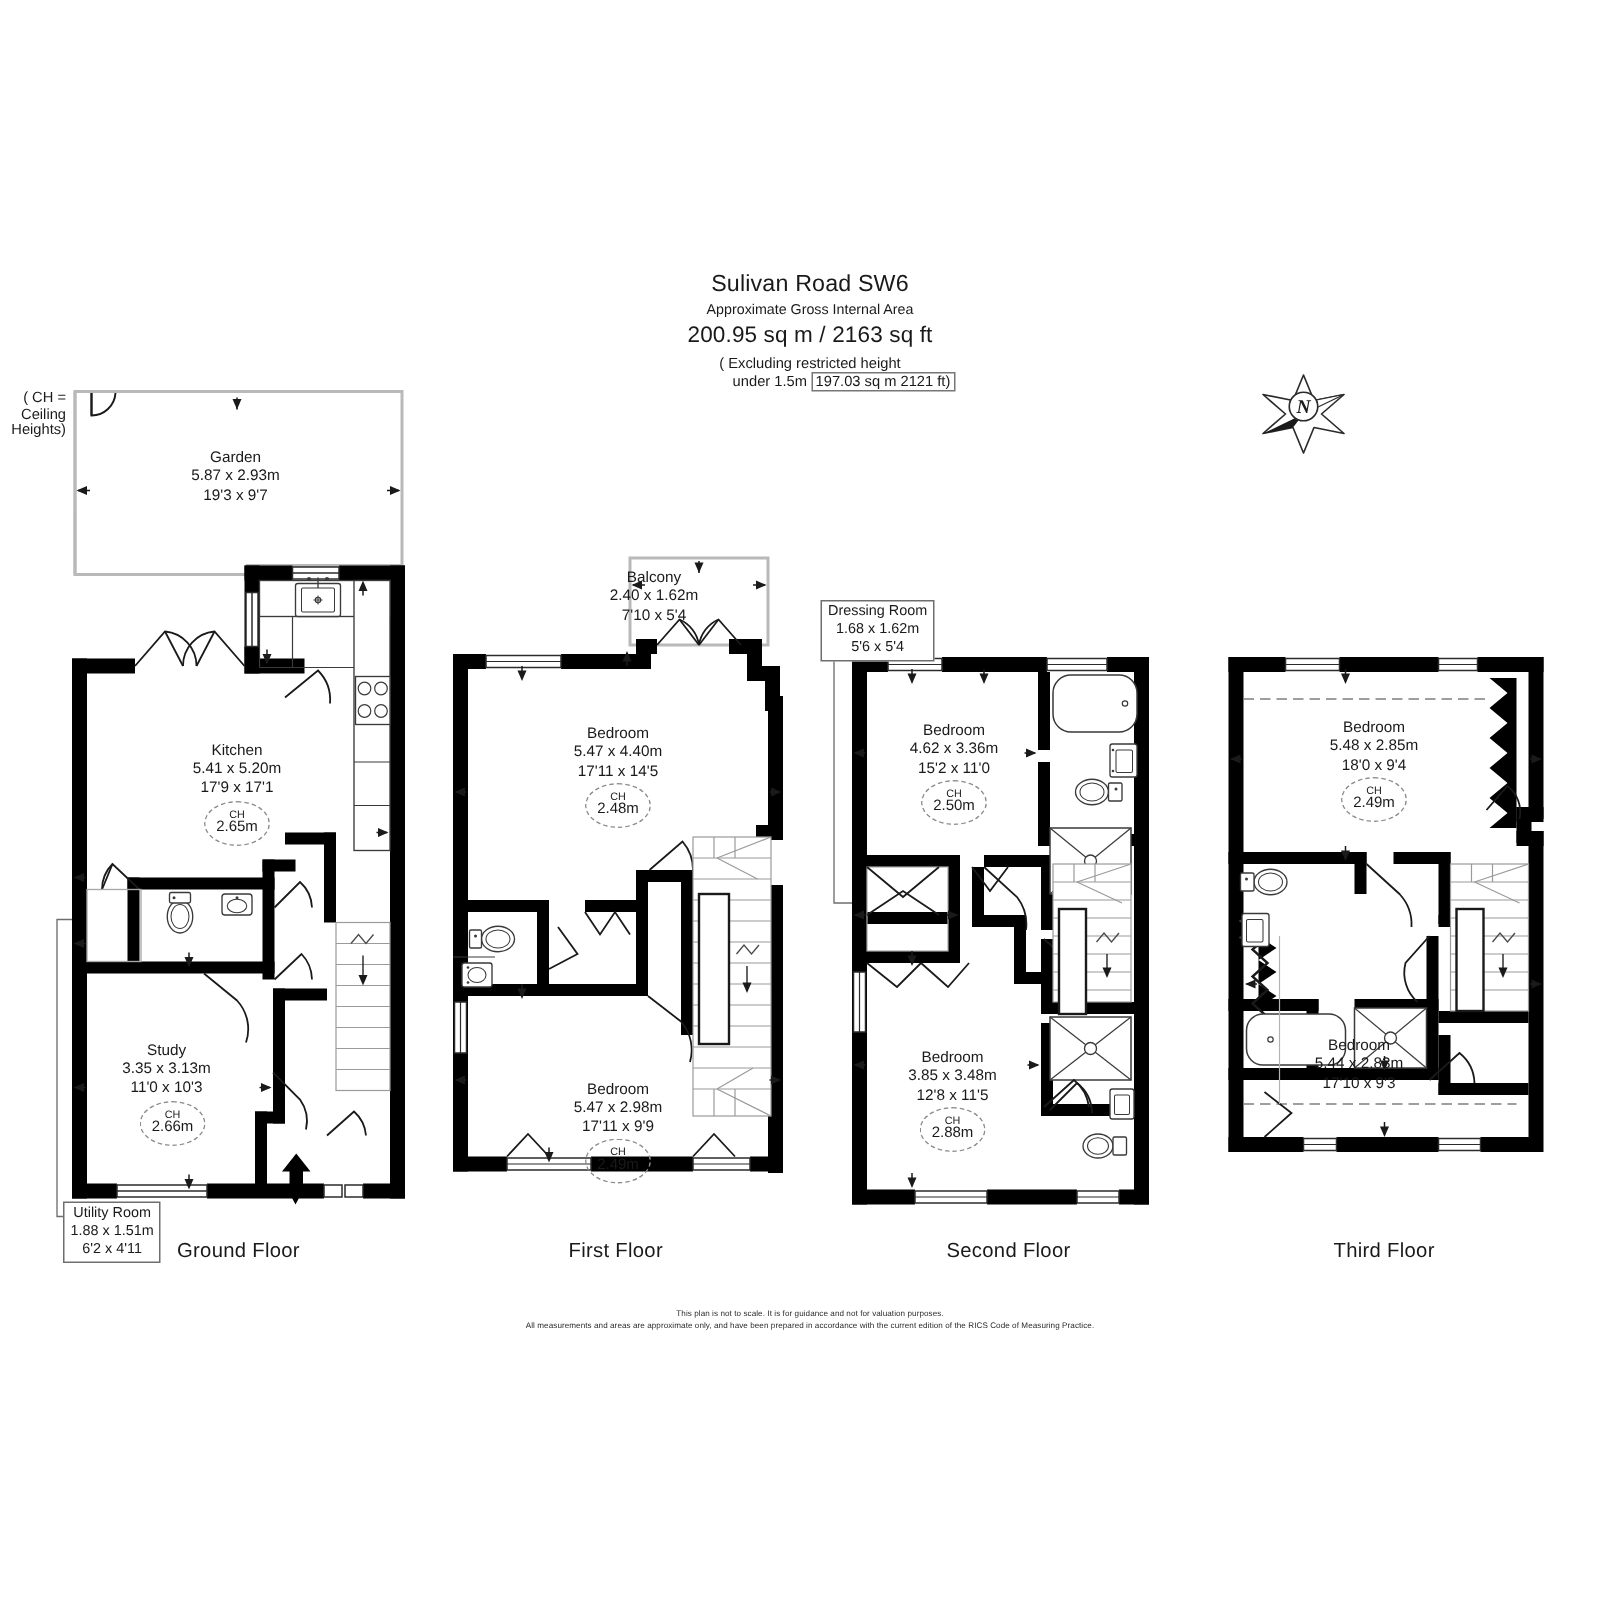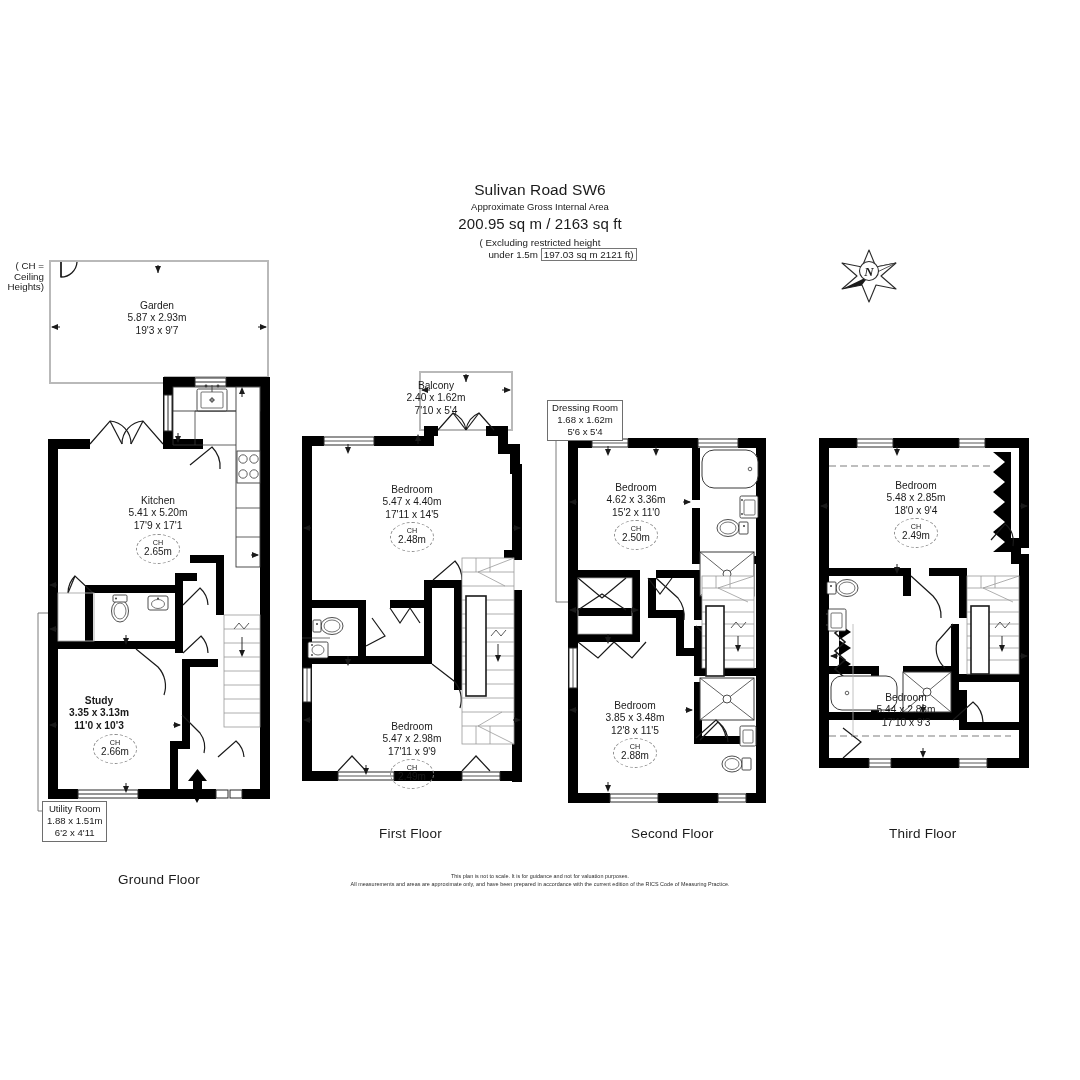--- a/index.html
+++ b/index.html
@@ -289,38 +289,38 @@
   <div class="nm">Kitchen</div>
   <div class="d1">5.41 x 5.20m</div>
   <div class="d2">17'9 x 17'1</div>
 </div>
 <div class="abs ch" style="left:136px;top:534px;">
   <div class="ring"></div>
   <div class="t1">CH</div>
   <div class="t2">2.65m</div>
 </div>
 
-<div class="abs room-label" style="left:49px;top:695px;width:100px;font-weight:bold;">
+<div class="abs room-label" style="left:61px;top:695px;width:100px;">
   <div class="nm">Study</div>
   <div class="d1">3.35 x 3.13m</div>
   <div class="d2">11'0 x 10'3</div>
 </div>
 <div class="abs ch" style="left:93px;top:734px;">
   <div class="ring"></div>
   <div class="t1">CH</div>
   <div class="t2">2.66m</div>
 </div>
 
 <div class="abs callout" style="left:42px;top:801px;">
   <div>Utility Room</div>
   <div>1.88 x 1.51m</div>
   <div>6'2 x 4'11</div>
 </div>
 
-<div class="abs floor-caption" style="left:118px;top:826px;margin-top:46px;">Ground Floor</div>
+<div class="abs floor-caption" style="left:118px;top:826px;">Ground Floor</div>
 
 <div class="abs" style="left:290px;top:368px;width:245px;height:445px;">
 <svg width="245" height="445" viewBox="0 0 245 445">
 
   <g>
     <rect x="130" y="4" width="92" height="58" fill="#ffffff" stroke="#b9b9b9" stroke-width="2"></rect>
     <g stroke="#1a1a1a" stroke-width="1">
       <line x1="132" y1="22" x2="140" y2="22"></line>
       <line x1="220" y1="22" x2="212" y2="22"></line>
       <line x1="176" y1="6" x2="176" y2="14"></line>

